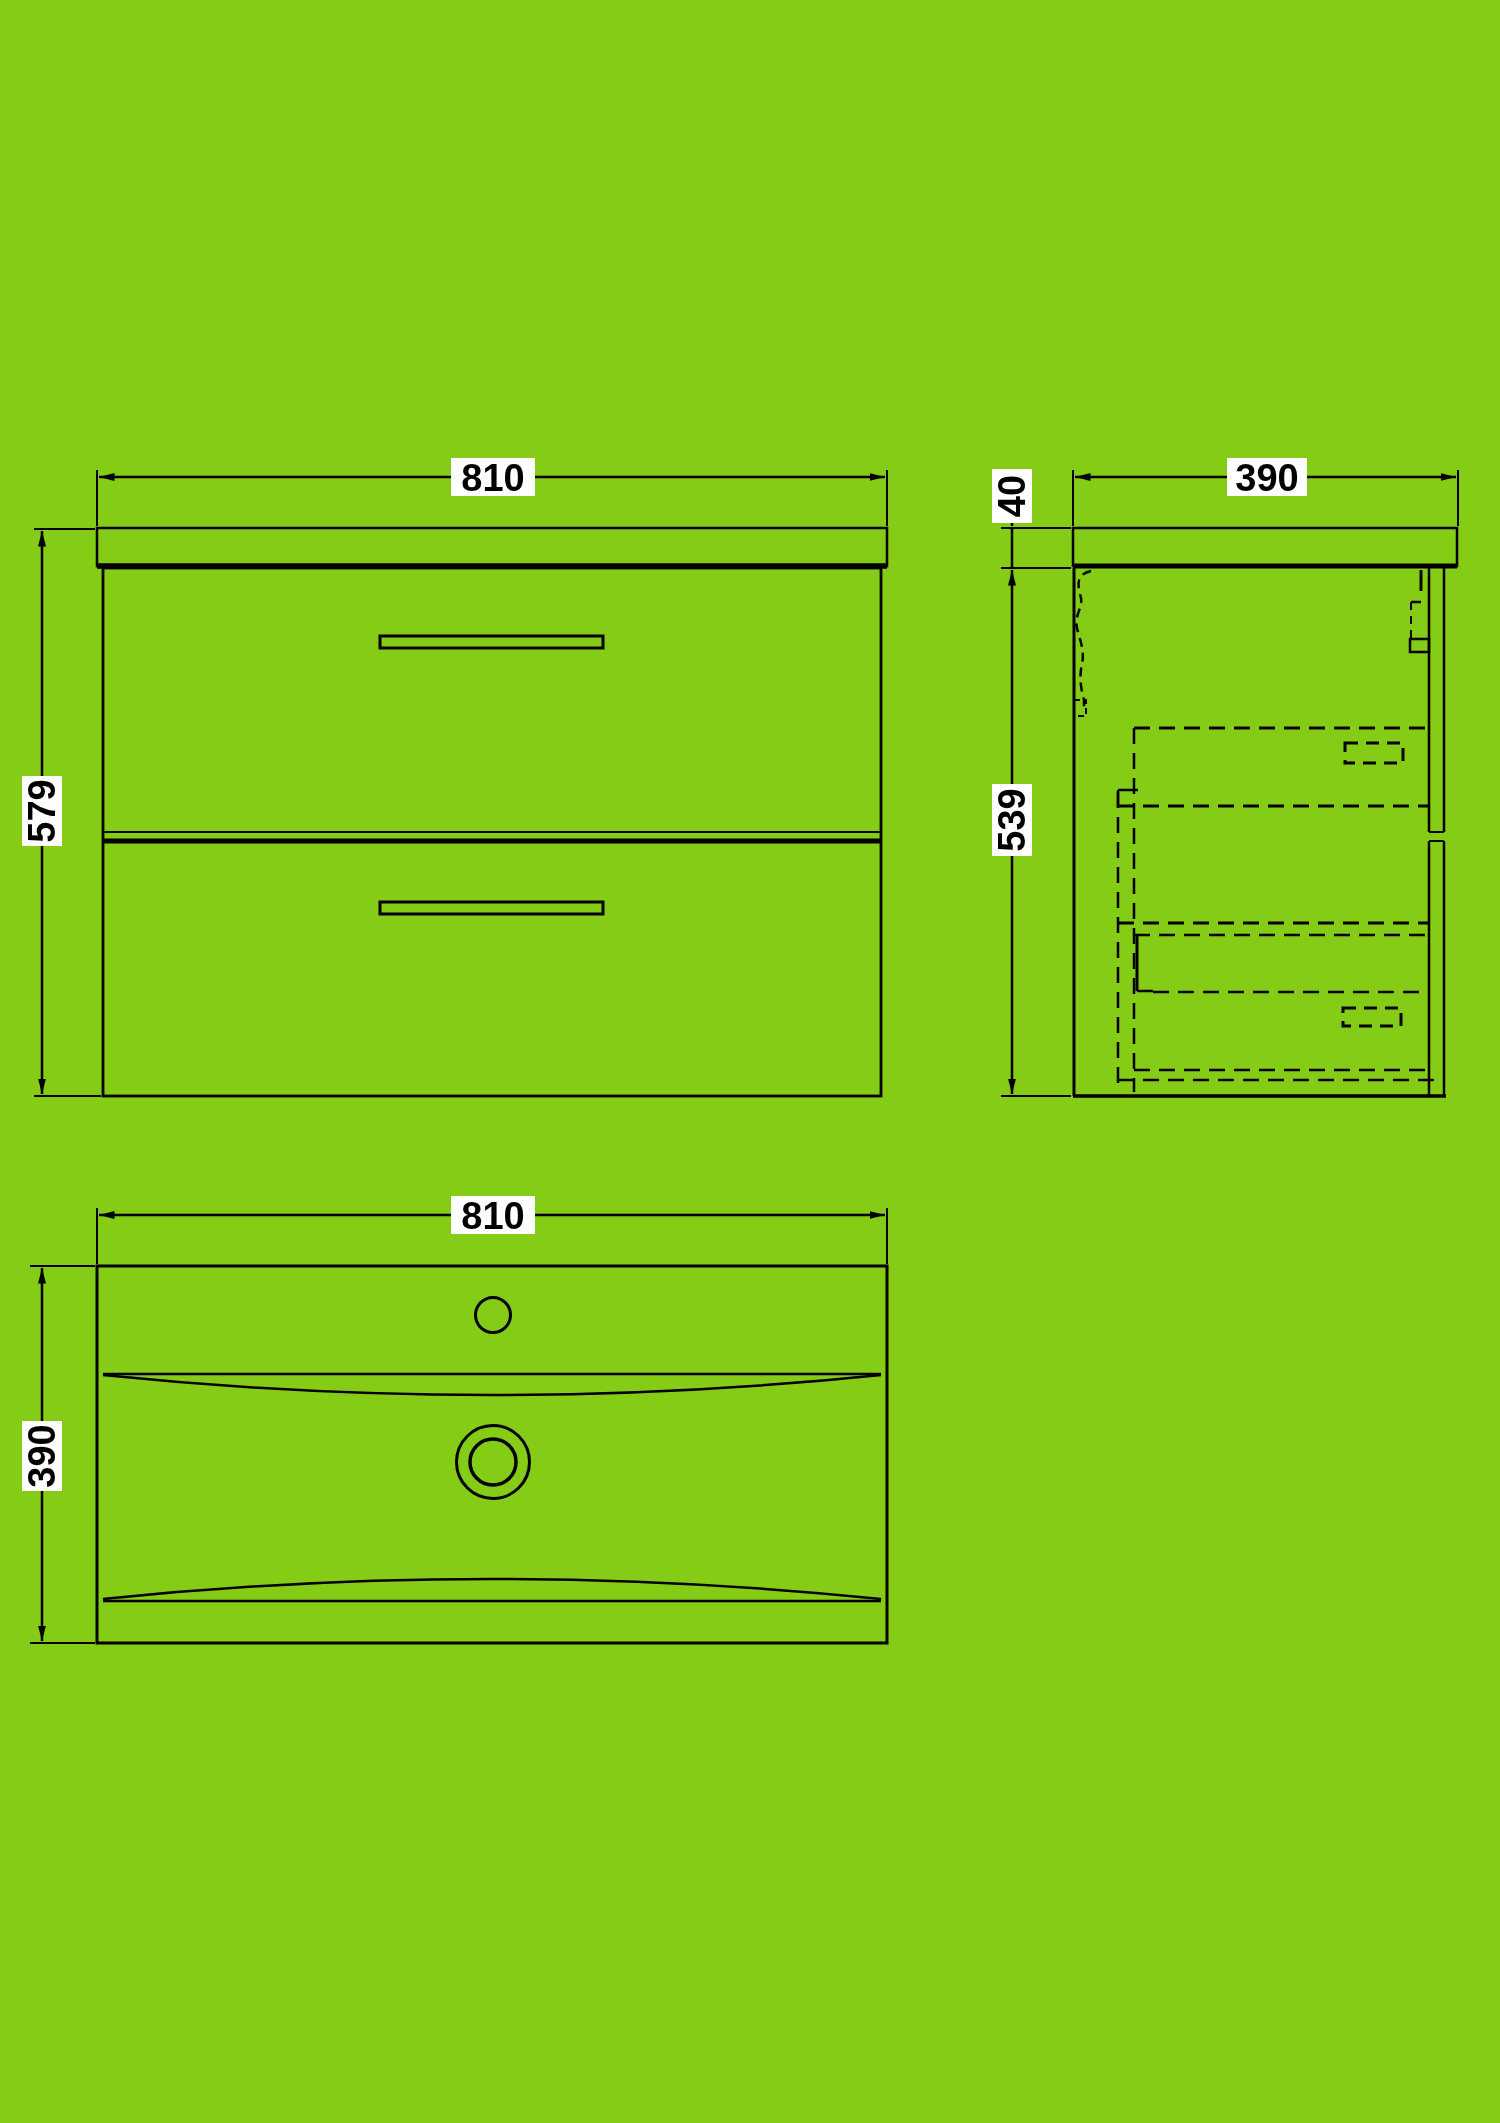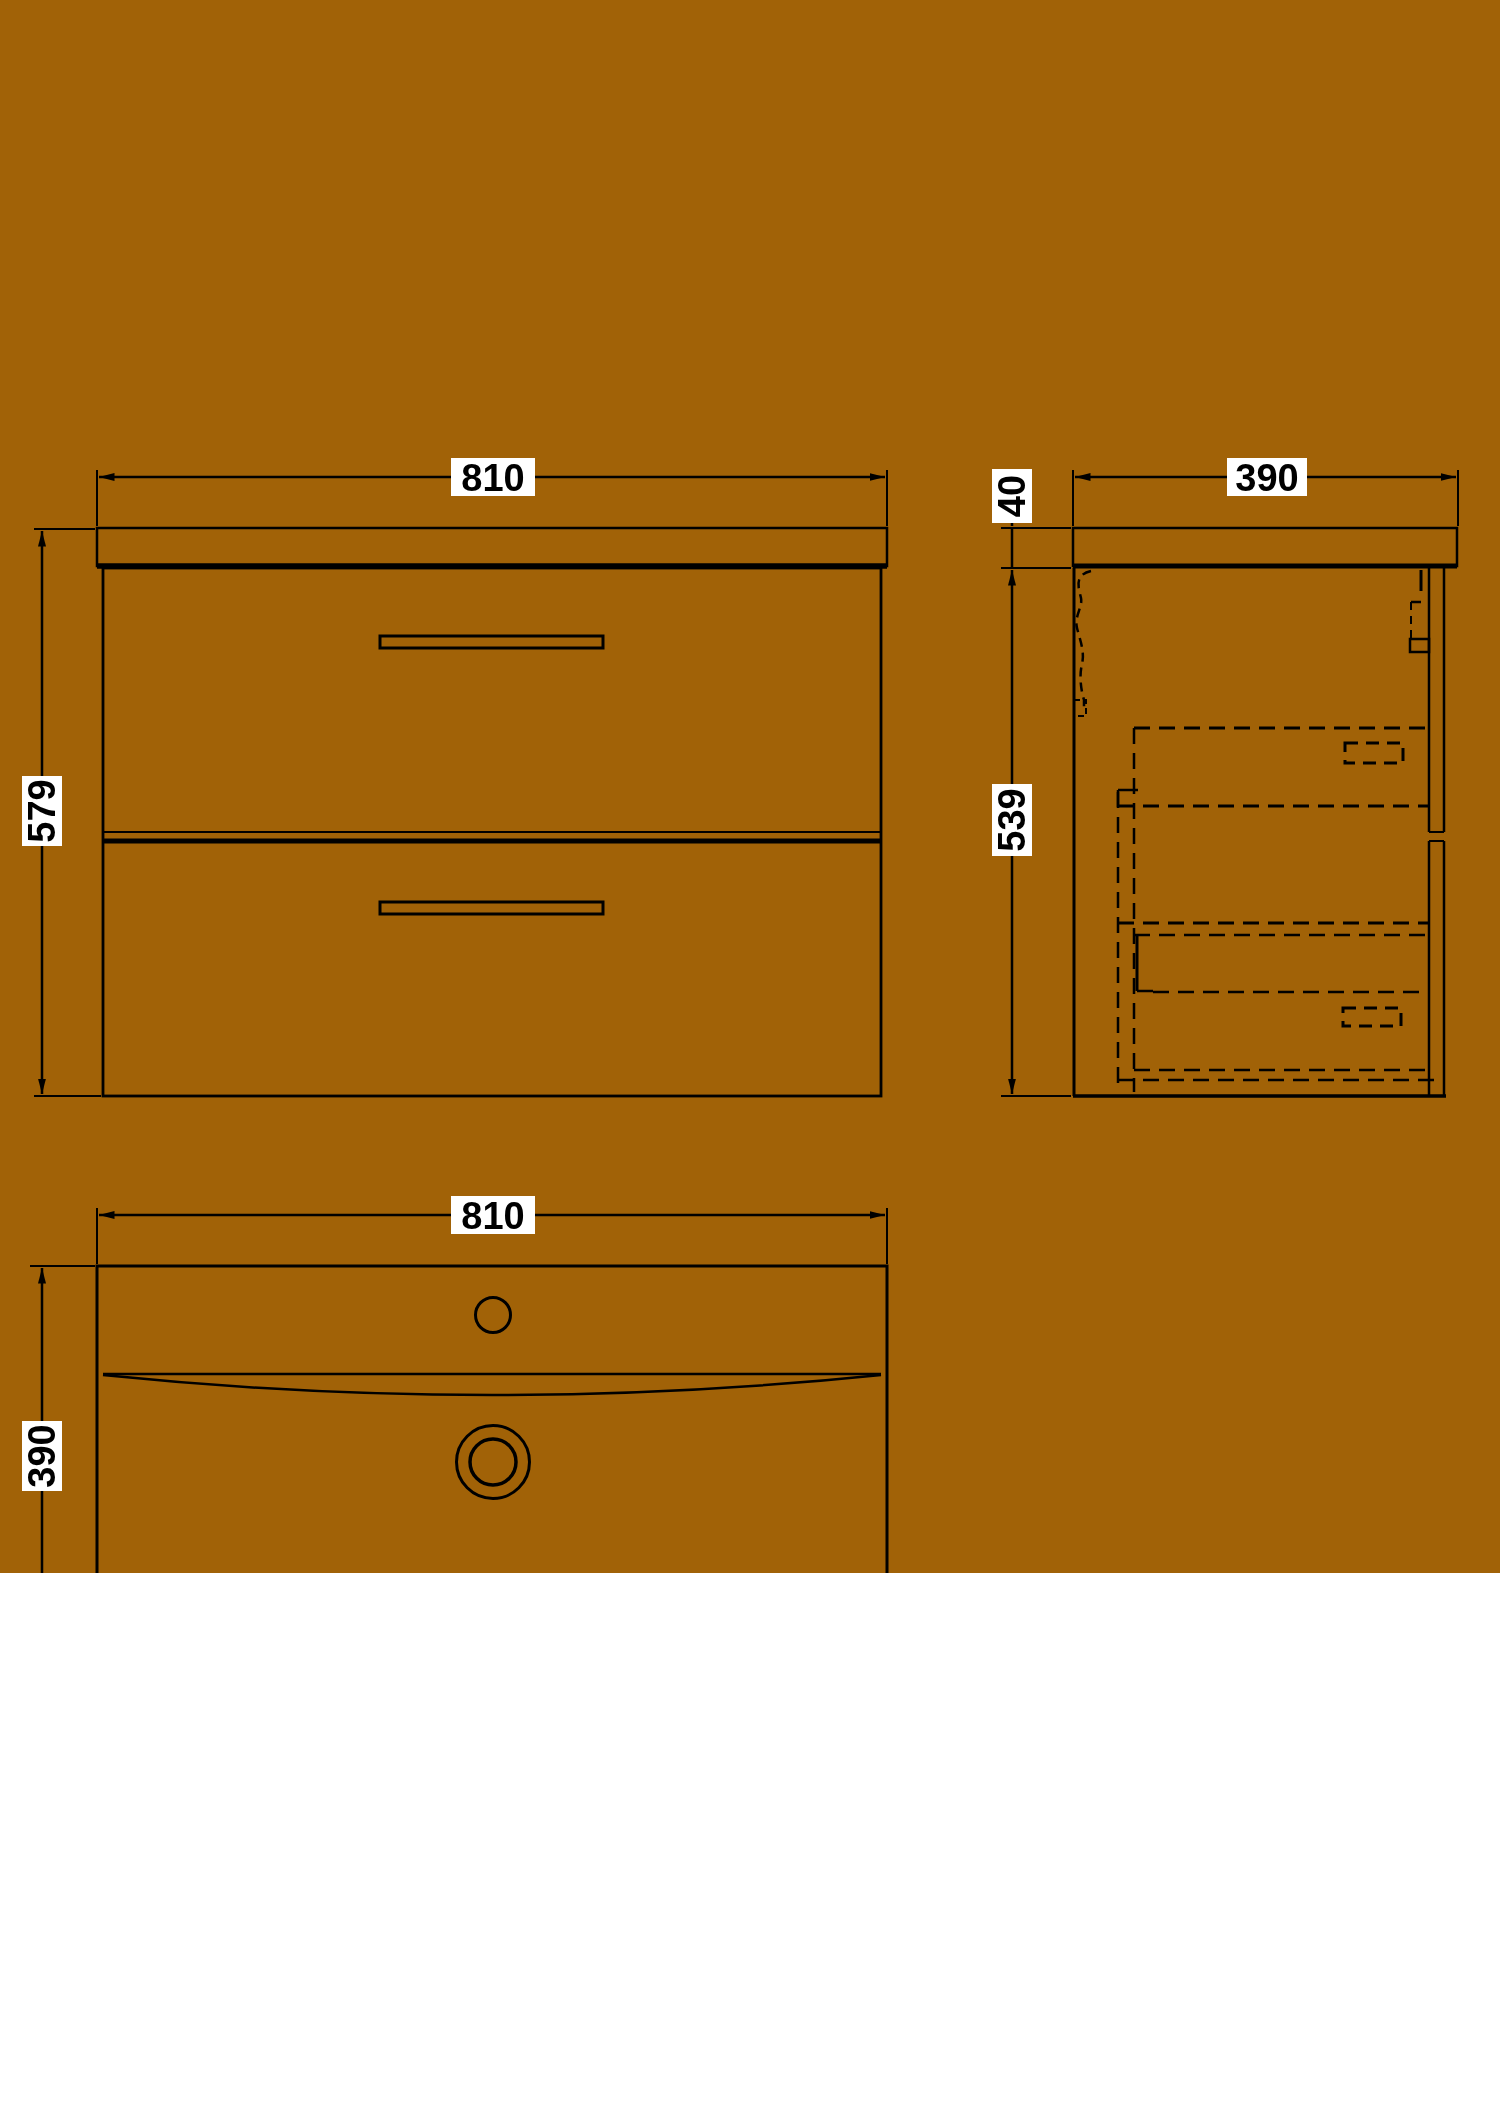--- a/index.html
+++ b/index.html
@@ -3,22 +3,22 @@
 <meta charset="utf-8">
 <style>
   html, body {
     margin: 0;
     padding: 0;
     background: #ffffff;
   }
   #canvas {
     position: relative;
     width: 1500px;
-    height: 1573px;
-    background: #a16207;
+    height: 2123px;
+    background: #84cc16;
     overflow: hidden;
   }
   svg {
     position: absolute;
     left: 0;
     top: 0;
   }
   .dim-text {
     font-family: "Liberation Sans", "DejaVu Sans", sans-serif;
     font-size: 38px;

